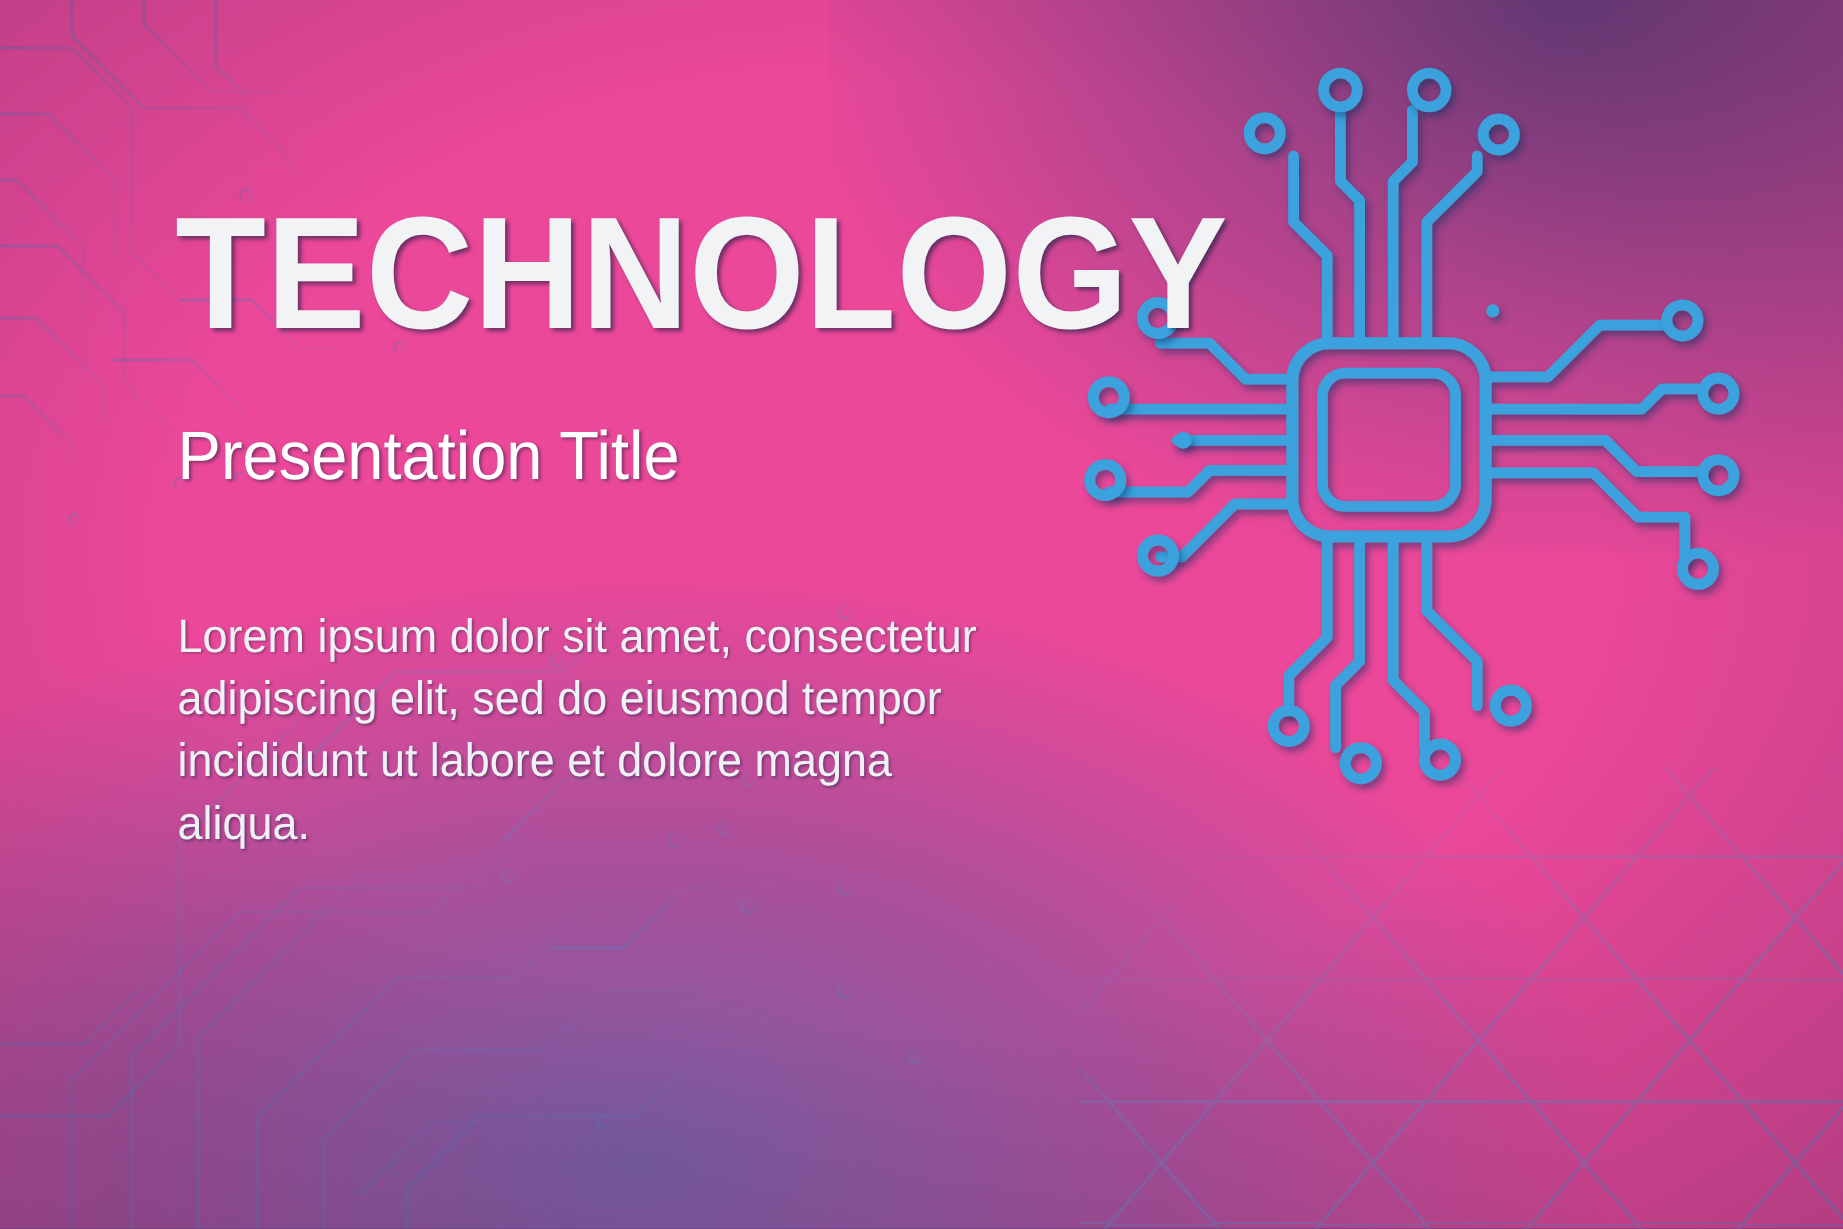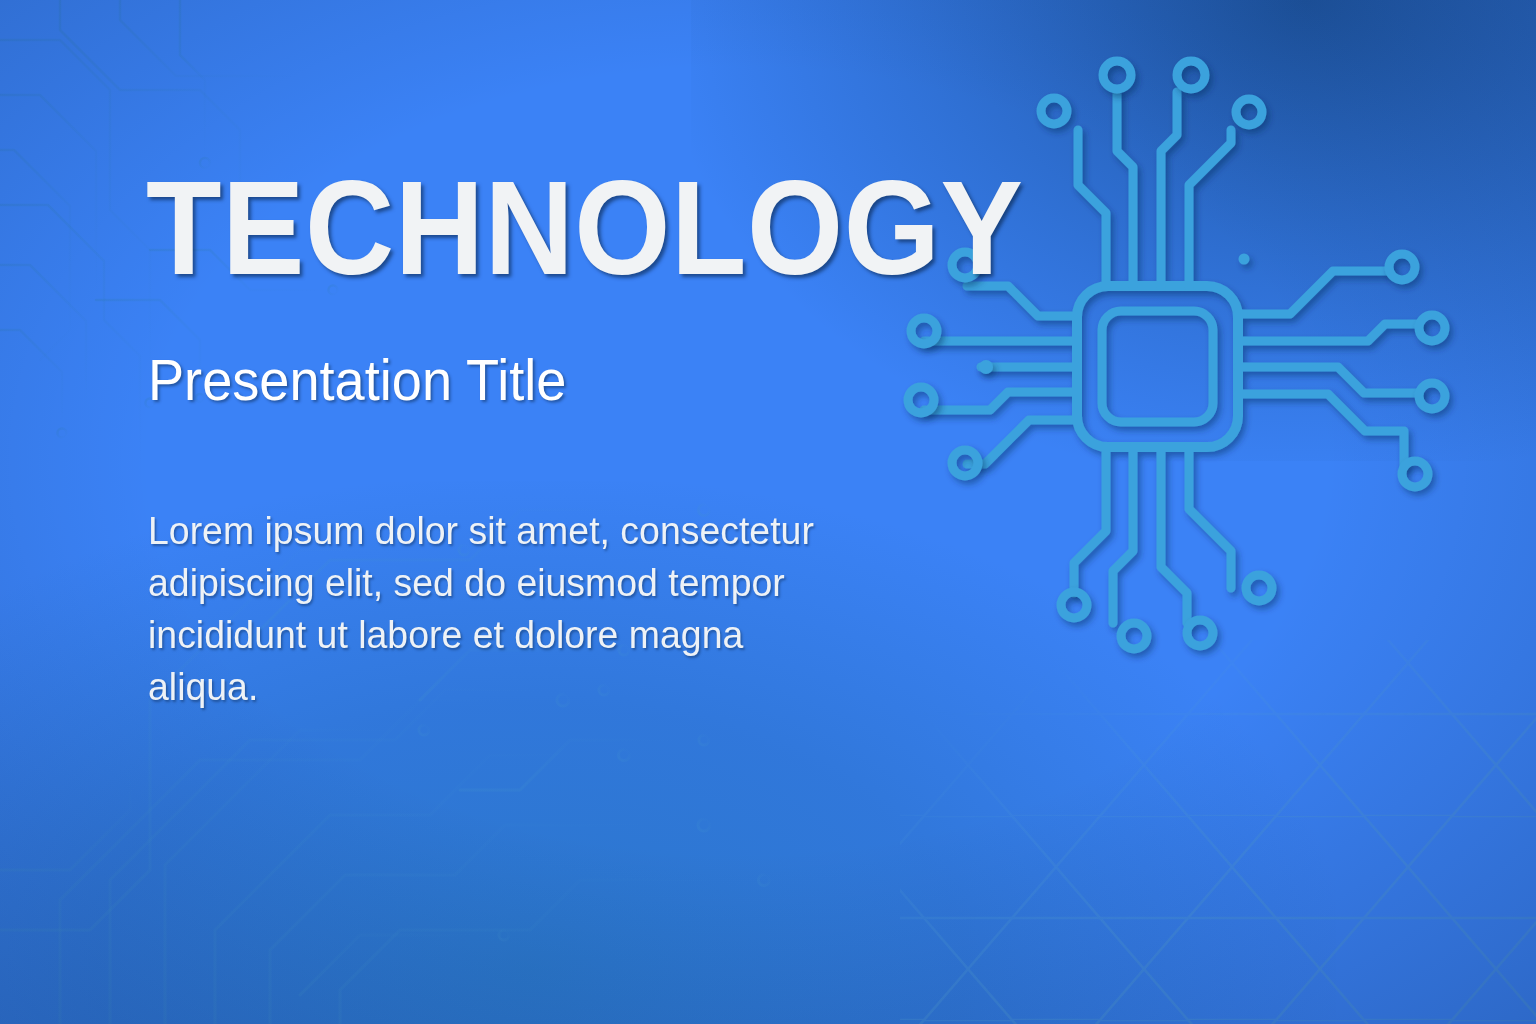--- a/index.html
+++ b/index.html
@@ -9,21 +9,21 @@
   }
   body {
     font-family: "Liberation Sans", sans-serif;
   }
 
   #slide {
     position: relative;
     width: 1536px;
     height: 1024px;
     overflow: hidden;
-    background: #3b82f6;
+    background: #ec4899;
   }
 
   
   .bg-base {
     position: absolute;
     inset: 0;
     background:
       radial-gradient(ellipse 120% 95% at 18% 118%, #186architecture 0%, transparent 0%),
       linear-gradient(118deg, #0b3a6f 0%, #0d4077 28%, #11538b 62%, #135890 82%, #0f4a80 100%);
   }

